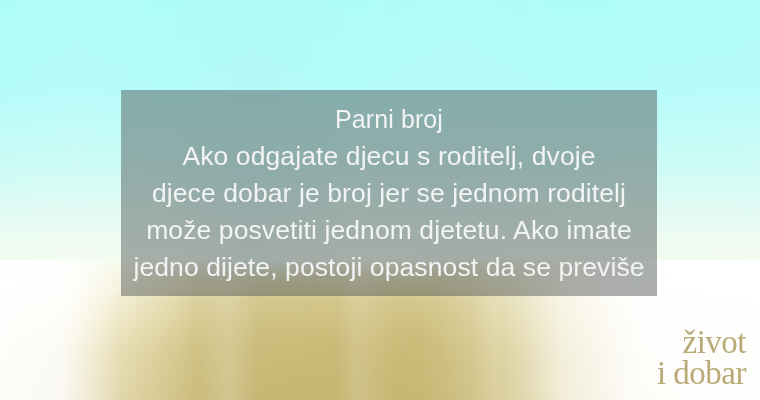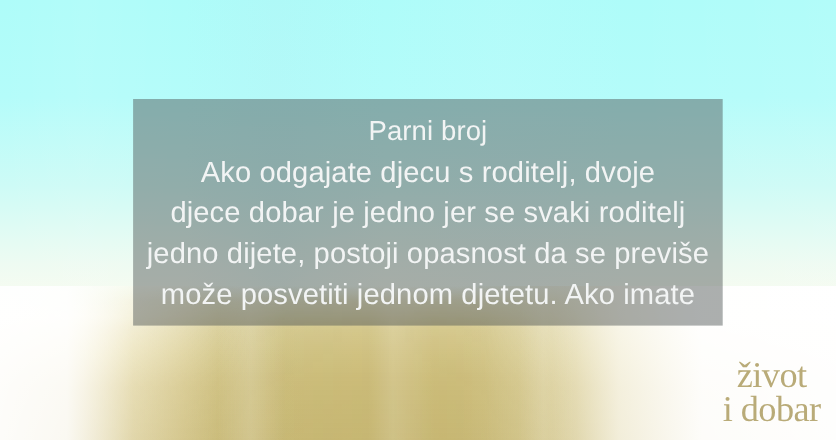--- a/index.html
+++ b/index.html
@@ -142,21 +142,21 @@
   }
   .caption-body {
     font-size: 26.5px;
   }
 
   
   .brand-logo {
     position: absolute;
     right: 14px;
     bottom: 12px;
-    text-align: center;
+    text-align: right;
     font-family: "Liberation Serif", serif;
     color: #b9ab78;
     line-height: 0.92;
     user-select: none;
     margin-top: 44px;
   }
   .brand-logo .brand-line-1 {
     font-size: 33px;
     letter-spacing: -0.5px;
     display: block;
@@ -174,23 +174,23 @@
 
   <div class="bg-base"></div>
   <div class="bg-vert-left"></div>
   <div class="bg-gold-core"></div>
   <div class="bg-gold"></div>
   <div class="bg-sheen"></div>
 
   <div class="caption-overlay">
     <div class="caption-line caption-title">Parni broj</div>
     <div class="caption-line caption-body">Ako odgajate djecu s roditelj, dvoje</div>
-    <div class="caption-line caption-body">djece dobar je jedno jer se svaki roditelj</div>
+    <div class="caption-line caption-body">djece dobar je broj jer se jednom roditelj</div>
+    <div class="caption-line caption-body">može posvetiti jednom djetetu. Ako imate</div>
     <div class="caption-line caption-body">jedno dijete, postoji opasnost da se previše</div>
-    <div class="caption-line caption-body">može posvetiti jednom djetetu. Ako imate</div>
   </div>
 
   <div class="brand-logo">
     <span class="brand-line-1">život</span>
     <span class="brand-line-2">i dobar</span>
   </div>
 
 </div>
 
 </body></html>

